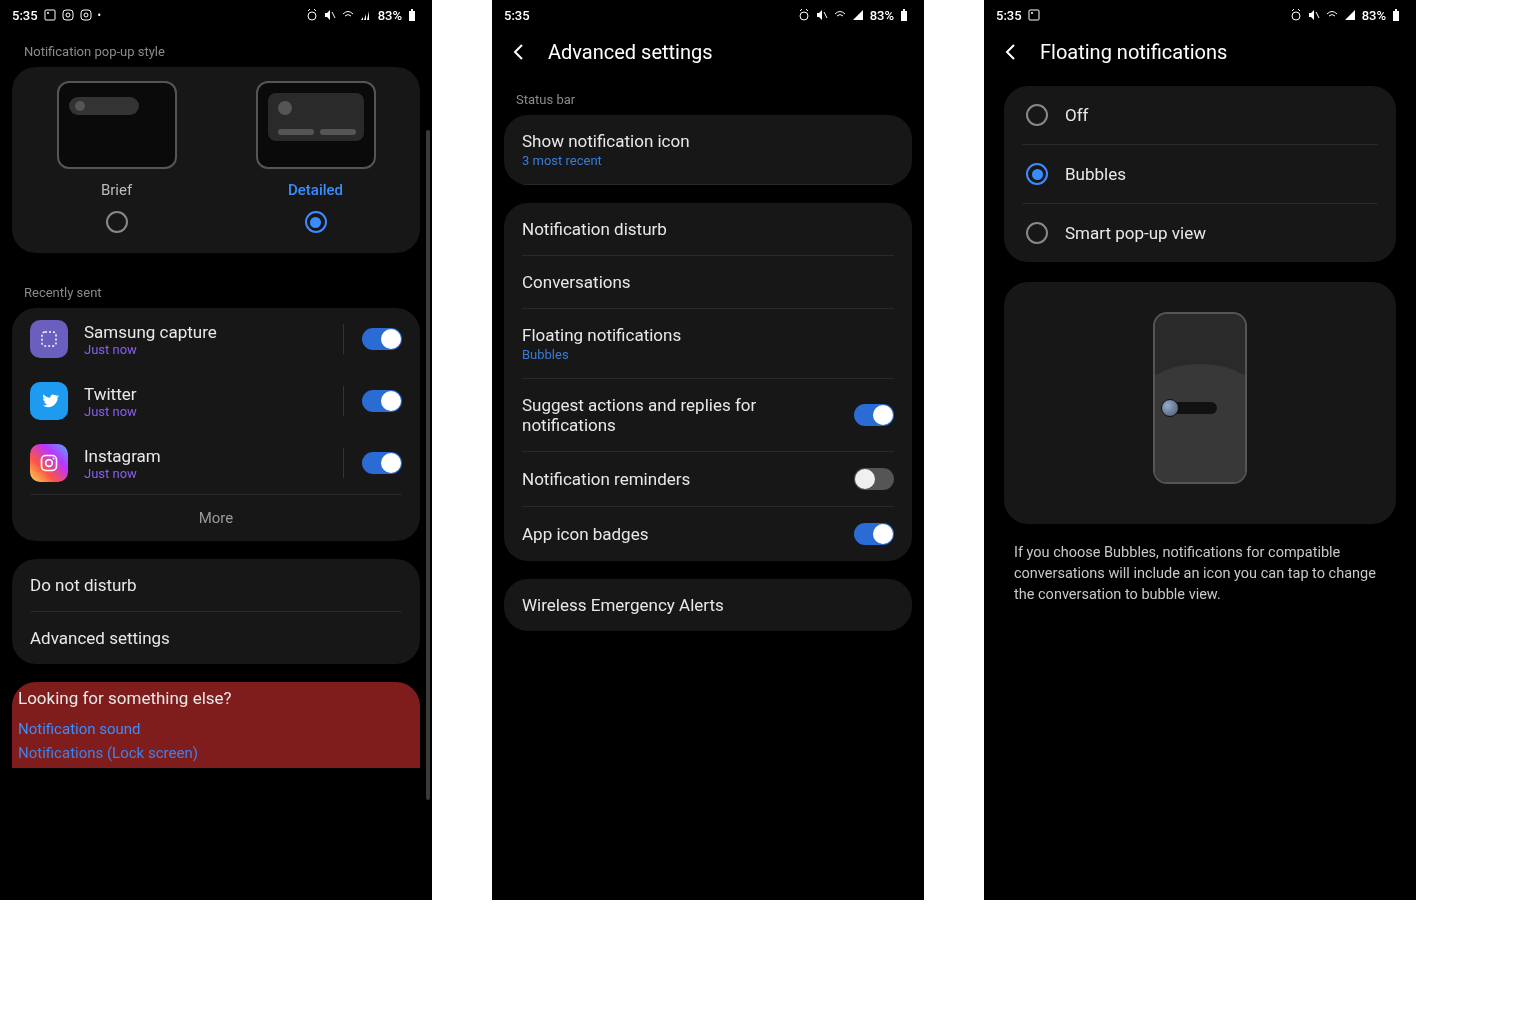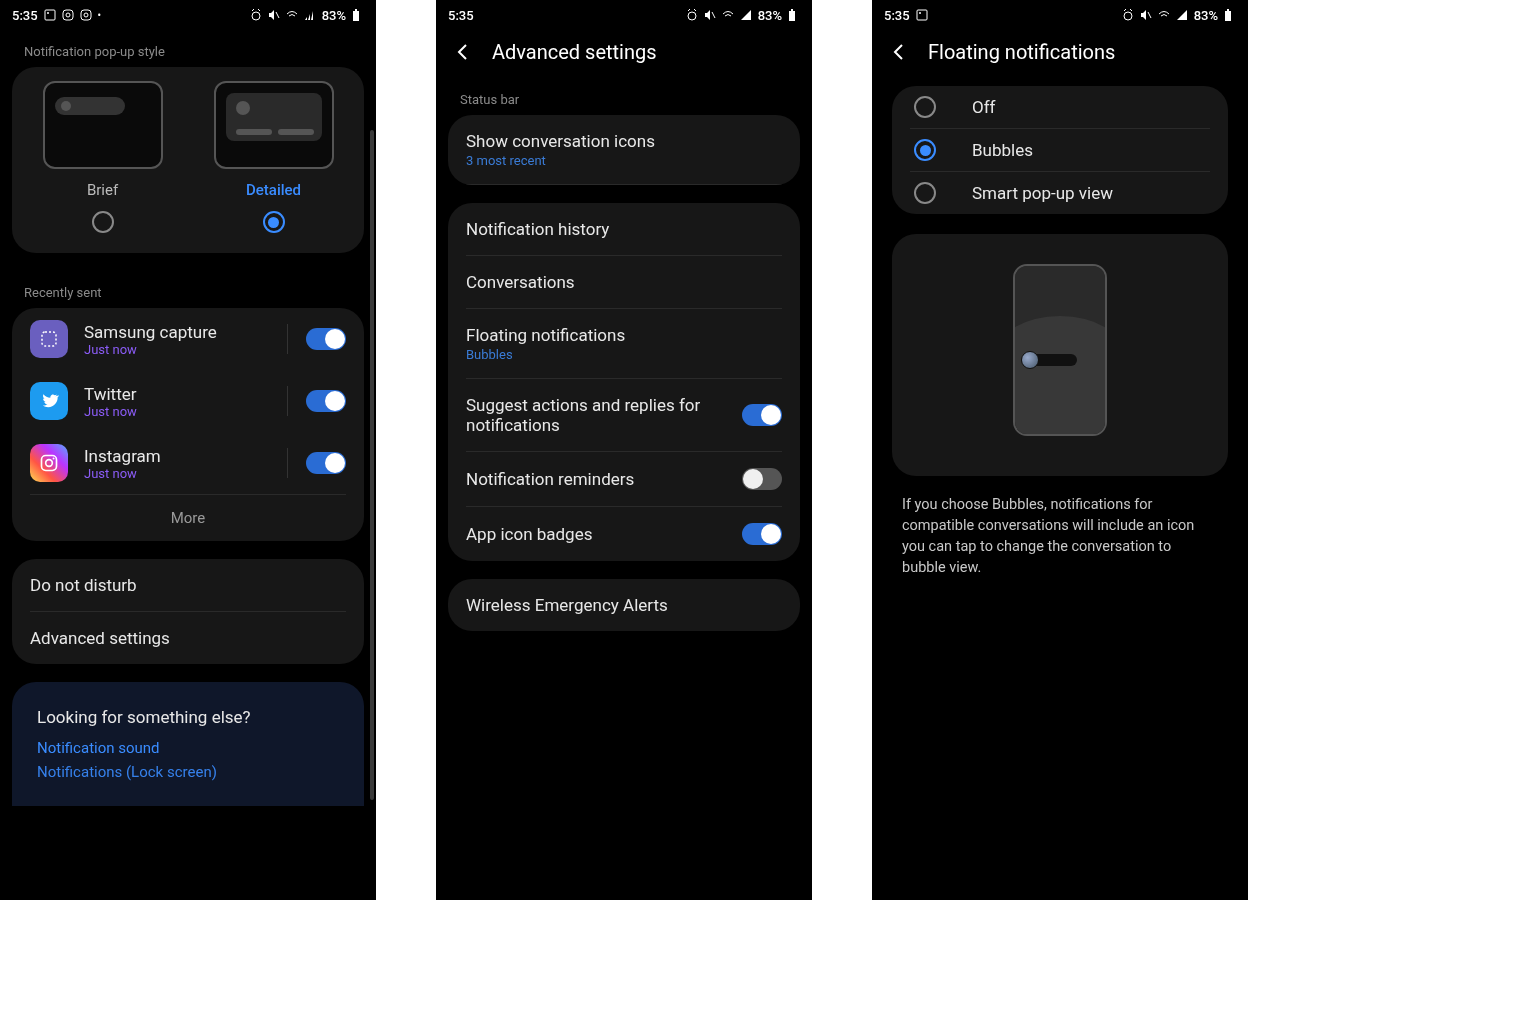--- a/index.html
+++ b/index.html
@@ -6,21 +6,21 @@
   body {
     background: #fff;
     font-family: -apple-system, Roboto, "Segoe UI", sans-serif;
     display: flex;
     gap: 60px;
     padding: 0;
     justify-content: flex-start;
     align-items: flex-start;
   }
   .phone {
-    width: 376px;
+    width: 432px;
     height: 900px;
     background: #000;
     color: #fff;
     overflow: hidden;
     position: relative;
     display: flex;
     flex-direction: column;
   }
   
   .statusbar {
@@ -98,31 +98,31 @@
   
   .app-row { display:flex; align-items:center; padding:12px 18px; gap:16px; }
   .app-icon { width:38px; height:38px; border-radius:10px; display:flex; align-items:center; justify-content:center; flex-shrink:0; }
   .app-text { flex:1; display:flex; flex-direction:column; }
   .app-name { font-size:17px; color:#e8e8e8; }
   .app-sub { font-size:13px; color:#8b5cf6; }
   .app-divider { width:1px; height:30px; background:#333; margin-right:2px; }
   .more { text-align:center; padding:14px; color:#999; font-size:15px; }
   
   .footer-card {
-    background: #0f172a; border-radius:24px 24px 0 0; margin:0 6px; padding:25px;
+    background: #7f1d1d; border-radius:24px 24px 0 0; margin:0 6px; padding:6px;
   }
   .footer-card .q { font-size:17px; color:#e8e8e8; margin-bottom:12px; }
   .footer-card .link { color:#3a8cff; font-size:15px; margin-top:6px; }
   
   .scrollbar-edge {
     position:absolute; right:2px; top:100px; bottom:100px; width:4px;
     background:#3a3a3a; border-radius:2px;
   }
   
-  .radio-row { display:flex; align-items:center; padding:10px 22px; gap:36px; }
+  .radio-row { display:flex; align-items:center; padding:18px 22px; gap:17px; }
   .radio-row .primary { font-size:17px; color:#e8e8e8; }
   
   .preview-card { background:#171717; border-radius:24px; margin:0 14px 18px; padding:30px 20px 40px; display:flex; justify-content:center; }
   .phone-outline {
     width:94px; height:172px; border:2px solid #555; border-radius:14px;
     position:relative; background:#2a2a2a; overflow:hidden;
   }
   .phone-outline .wave {
     position:absolute; inset:0;
     background: #2a2a2a;
@@ -343,31 +343,31 @@
         </svg>
     </div>
     <div class="title">Advanced settings</div>
   </div>
 
   <div class="body">
     <div class="section-label">Status bar</div>
     <div class="card">
       <div class="row">
         <div class="row-text">
-          <div class="primary">Show conversation icons</div>
+          <div class="primary">Show notification icon</div>
           <div class="sub">3 most recent</div>
         </div>
       </div>
       <div class="divider"></div>
     </div>
 
     <div class="card">
       <div class="row">
         <div class="row-text">
-            <div class="primary">Notification history</div>
+            <div class="primary">Notification disturb</div>
           </div>
       </div>
       <div class="divider"></div>
       <div class="row">
         <div class="row-text">
             <div class="primary">Conversations</div>
           </div>
       </div>
       <div class="divider"></div>
       <div class="row">

